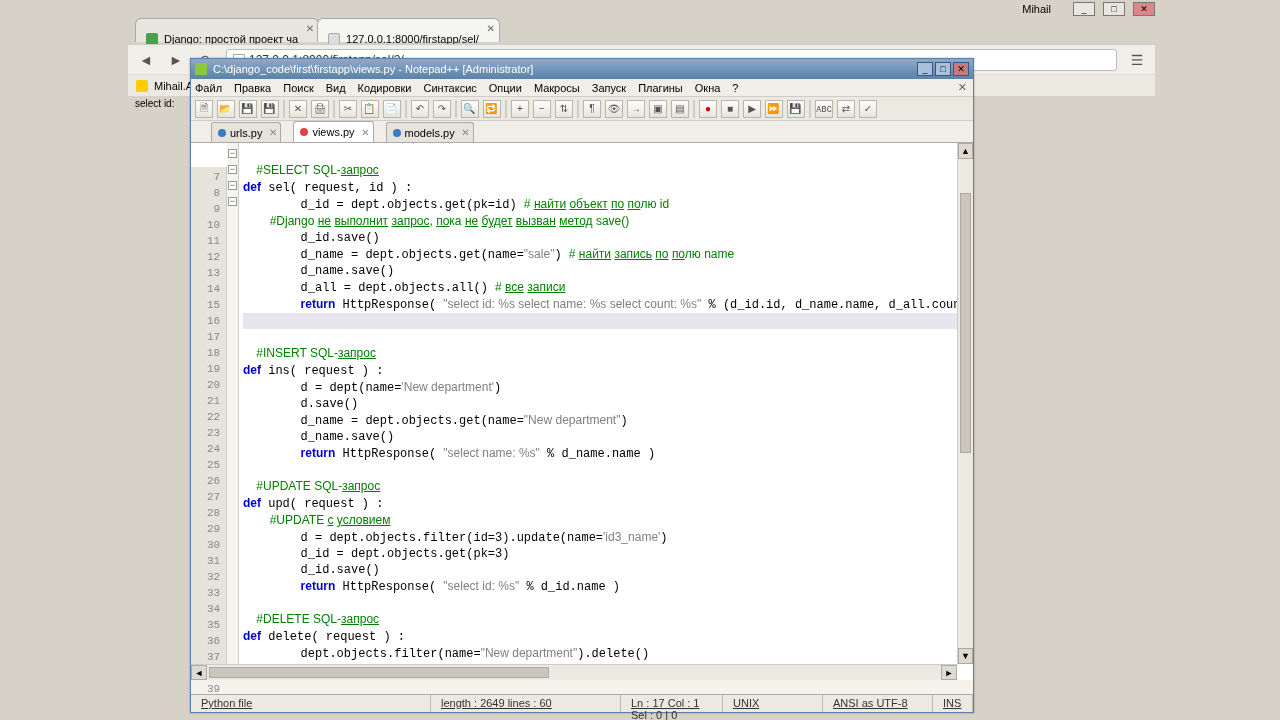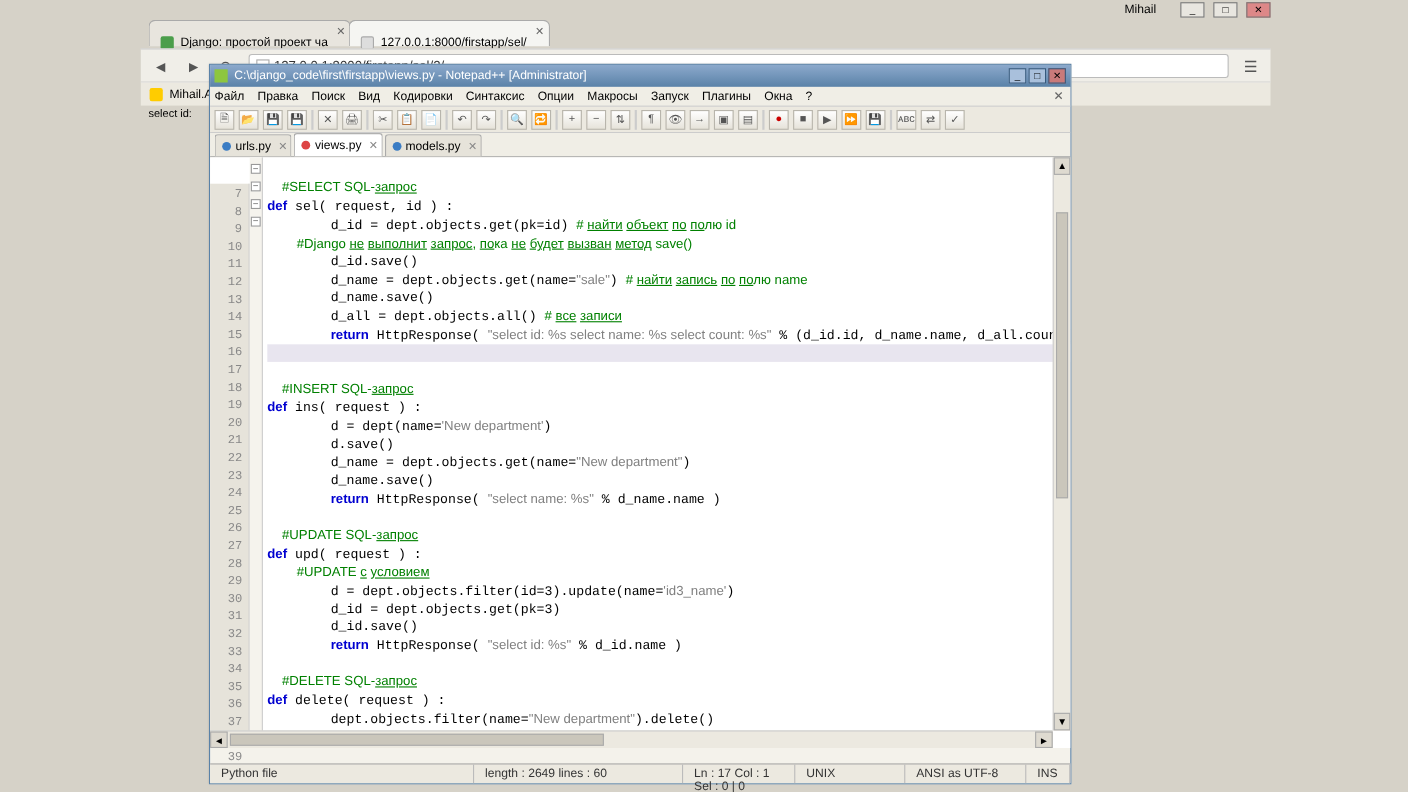--- a/index.html
+++ b/index.html
@@ -35,21 +35,21 @@
 .npp-title .spacer { flex:1; }
 .npp-title .wbtn { width:16px; height:14px; background:#a9c0dc; border:1px solid #36597c; margin-left:2px; display:flex; align-items:center; justify-content:center; font-size:9px; color:#000; }
 .npp-title .wbtn.cls { background:#c97a7a; }
 .npp-menu { height:18px; background:#f0eee6; border-bottom:1px solid #ccc; display:flex; align-items:center; padding:0 4px; gap:12px; font-size:11px; color:#000; position:relative; }
 .npp-menu .mclose { position:absolute; right:6px; color:#666; }
 .npp-tools { height:24px; background:#ece9e0; border-bottom:1px solid #ccc; display:flex; align-items:center; padding:0 4px; gap:4px; }
 .tbtn { width:18px; height:18px; border:1px solid #b8b5ac; background:linear-gradient(#fff,#e6e3da); display:flex; align-items:center; justify-content:center; font-size:10px; color:#555; }
 .tbtn.sep { width:2px; border:none; background:#ccc; }
 .tbtn.rec { color:#c00; }
 
-.npp-tabs { height:22px; background:#f0eee6; display:flex; align-items:flex-end; padding:0 4px; gap:2px; border-bottom:1px solid #aaa; }
+.npp-tabs { height:22px; background:#f0eee6; display:flex; align-items:flex-end; padding:0 20px; gap:12px; border-bottom:1px solid #aaa; }
 .ftab { height:20px; background:#e6e3da; border:1px solid #aaa; border-bottom:none; border-radius:3px 3px 0 0; padding:2px 18px 2px 6px; font-size:11px; display:flex; align-items:center; gap:4px; position:relative; }
 .ftab.active { background:#fff; height:21px; }
 .ftab .dot { width:8px; height:8px; border-radius:50%; background:#3a7cc4; }
 .ftab.active .dot { background:#d44; }
 .ftab .x { position:absolute; right:3px; font-size:10px; color:#888; }
 
 .editor { position:absolute; top:84px; left:0; right:0; bottom:32px; background:#fff; display:flex; }
 .gutter { width:36px; background:#e6e3da; border-right:1px solid #ccc; text-align:right; padding:2px 6px 0 16px; font:11px/16px "Courier New",monospace; color:#888;margin-top:24px; }
 .fold { width:12px; background:#f5f3ed; border-right:1px solid #ccc; font:11px/16px monospace; color:#999; text-align:center; padding-top:2px; }
 .fold .fbox { display:inline-block; width:9px; height:9px; border:1px solid #999; text-align:center; line-height:7px; font-size:9px; color:#666; background:#fff; }
@@ -64,21 +64,21 @@
 .vscroll .thumb { position:absolute; top:50px; left:2px; right:2px; height:260px; background:#cac6bb; border:1px solid #aaa; }
 .vscroll .arr { position:absolute; left:0; right:0; height:16px; background:#dedad0; border:1px solid #aaa; text-align:center; font-size:9px; line-height:14px; }
 .vscroll .arr.up { top:0; } .vscroll .arr.dn { bottom:0; }
 
 .hscroll { position:absolute; left:0; right:16px; bottom:32px; height:16px; background:#ece9e0; border-top:1px solid #ccc; }
 .hscroll .thumb { position:absolute; left:18px; top:2px; bottom:2px; width:340px; background:#cac6bb; border:1px solid #aaa; }
 .hscroll .arr { position:absolute; top:0; bottom:0; width:16px; background:#dedad0; border:1px solid #aaa; text-align:center; font-size:9px; line-height:14px; }
 .hscroll .arr.l { left:0; } .hscroll .arr.r { right:0; }
 
 .status { position:absolute; bottom:0; left:0; right:0; height:18px; background:#ece9e0; border-top:1px solid #aaa; display:flex; font-size:11px; color:#333; }
-.status .cell { border-right:1px solid #bbb; padding:2px 10px; }
+.status .cell { border-right:1px solid #bbb; padding:2px 10px;text-decoration:underline; }
 .status .cell.wide { flex:1; }
 </style>
 </head>
 <body>
 
 <div class="wintitle">
   <span>Mihail</span>
   <span style="width:6px"></span>
   <div class="wctl">_</div>
   <div class="wctl">□</div>

